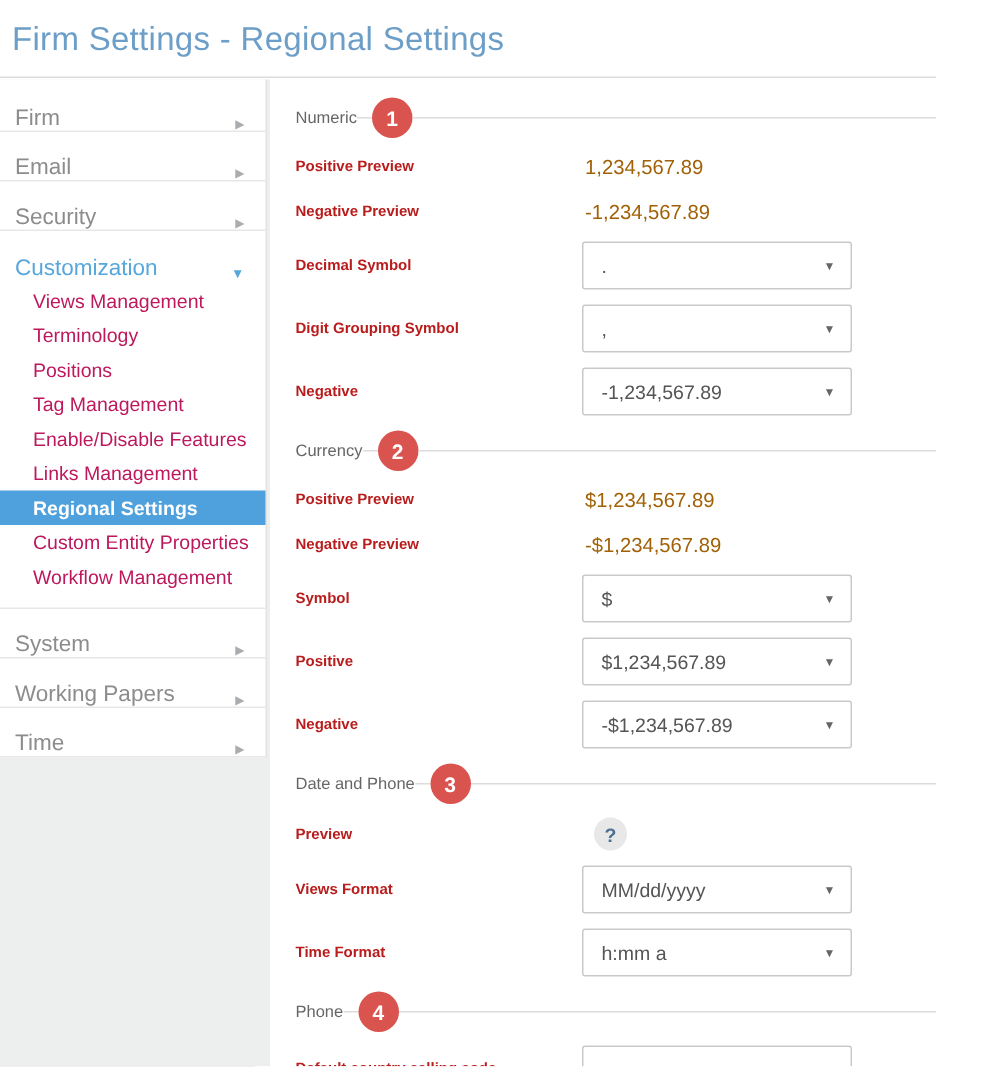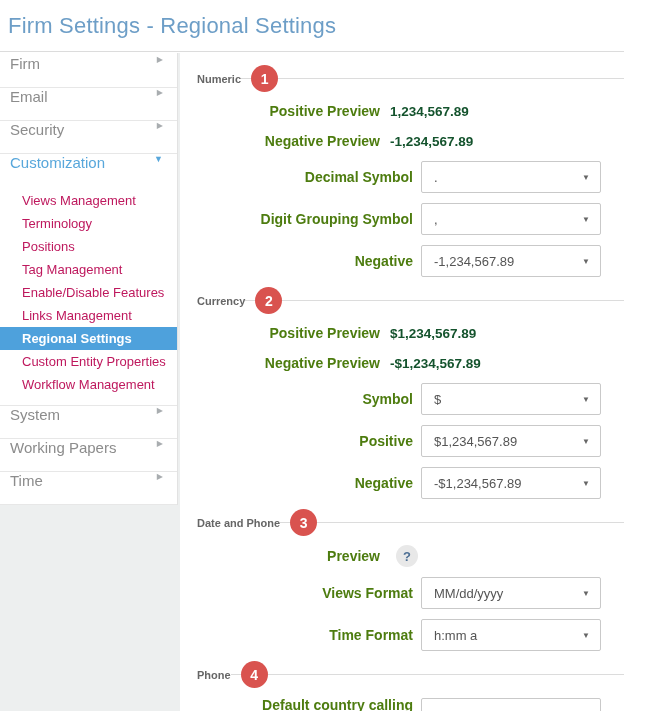--- a/index.html
+++ b/index.html
@@ -7,42 +7,42 @@
   body { font-family: "Liberation Sans", "DejaVu Sans", sans-serif; }
   .viewport { position: relative; width: 624px; height: 711px; background: #fff; overflow: hidden; }
 
   
   .page-header { height: 52px; border-bottom: 1px solid #dcdcdc; background: #fff; }
   .page-header h1 { padding: 13px 8px 0 8px; font-size: 22px; font-weight: normal; color: #6d9ec7; letter-spacing: 0.2px; }
 
   
   .left-rail { position: absolute; top: 53px; left: 0; width: 180px; height: 658px; background: #edefef; z-index: 1; }
   .sidebar { width: 178px; background: #fff; border-right: 1px solid #e2e2e2; padding-top: 2px; }
-  .nav-item { display: flex; justify-content: space-between; align-items: flex-start; height: 33px; padding: 0 14px 0 10px; border-bottom: 1px solid #e7e7e7; font-size: 15px; color: #8c8c8c; cursor: pointer; gap: 24px; }
+  .nav-item { display: flex; justify-content: space-between; align-items: flex-end; height: 33px; padding: 0 14px 0 10px; border-bottom: 1px solid #e7e7e7; font-size: 15px; color: #8c8c8c; cursor: pointer; gap: 24px; }
   .nav-item .arrow { font-size: 8px; color: #a9adb0; }
   .nav-item.expanded { border-bottom: none; color: #58a7db; }
   .nav-item.expanded .arrow { color: #58a7db; font-size: 9px; }
   .subnav { border-bottom: 1px solid #e7e7e7; padding: 2px 0 9px 0; }
   .sub-item { height: 23px; line-height: 23px; padding-left: 22px; font-size: 13px; color: #be185d; cursor: pointer; white-space: nowrap; }
   .sub-item.selected { background: #4ea1dc; color: #fff; font-weight: bold; }
 
   
   .content { position: absolute; top: 53px; left: 180px; width: 488px; height: 658px; background: #fff; padding: 5px 0 20px 17px; overflow: hidden; }
 
   .section-header { display: flex; align-items: center; margin: 7px 0 9px 0; height: 27px; }
-  .legend { font-size: 11px; font-weight: bold; color: #666; flex: none; text-align: right; }
+  .legend { font-size: 11px; font-weight: normal; color: #666; flex: none; text-align: right; }
   .dash { width: 10px; border-top: 1px solid #dcdcdc; flex: none; }
   .line { flex: 1; border-top: 1px solid #dcdcdc; }
   .badge { flex: none; width: 27px; height: 27px; border-radius: 50%; background: #d9534f; color: #fff; font-size: 14px; font-weight: bold; display: flex; align-items: center; justify-content: center; }
 
   .row { display: flex; align-items: center; }
   .text-row { min-height: 20px; margin-bottom: 10px; }
-  .select-row, .input-row { margin-bottom: 10px; margin-left: 33px; }
-  .field-label { flex: none; width: 191px; font-size: 14px; font-weight: bold; color: #4d7c0f; padding-right: 8px; text-align: right; }
-  .field-value { font-size: 13.5px; color: #14532d; padding-left: 2px; min-width: 188px; font-weight: bold; }
+  .select-row, .input-row { margin-bottom: 10px; }
+  .field-label { flex: none; width: 191px; font-size: 10px; font-weight: bold; color: #b91c1c; padding-right: 8px; }
+  .field-value { font-size: 13.5px; color: #a16207; padding-left: 2px; min-width: 188px; }
   .selectbox { flex: none; width: 180px; height: 32px; background: #fff; border: 1px solid #c9c9c9; border-radius: 2px; display: flex; align-items: center; justify-content: space-between; padding: 0 10px 0 12px; cursor: pointer; }
   .selectbox .sel-value { font-size: 13px; color: #555; }
   .selectbox .caret { font-size: 8px; color: #666; }
   .textinput { flex: none; width: 180px; height: 30px; background: #fff; border: 1px solid #c9c9c9; border-radius: 2px; padding: 0 8px; font-size: 13px; color: #555; font-family: inherit; }
   .help-circle { flex: none; width: 22px; height: 22px; border-radius: 50%; background: #e8e8e8; color: #4d6f94; font-size: 13px; font-weight: bold; display: flex; align-items: center; justify-content: center; margin-left: 8px; cursor: pointer; }
 </style>
 </head>
 <body>
 
 <div class="viewport">

